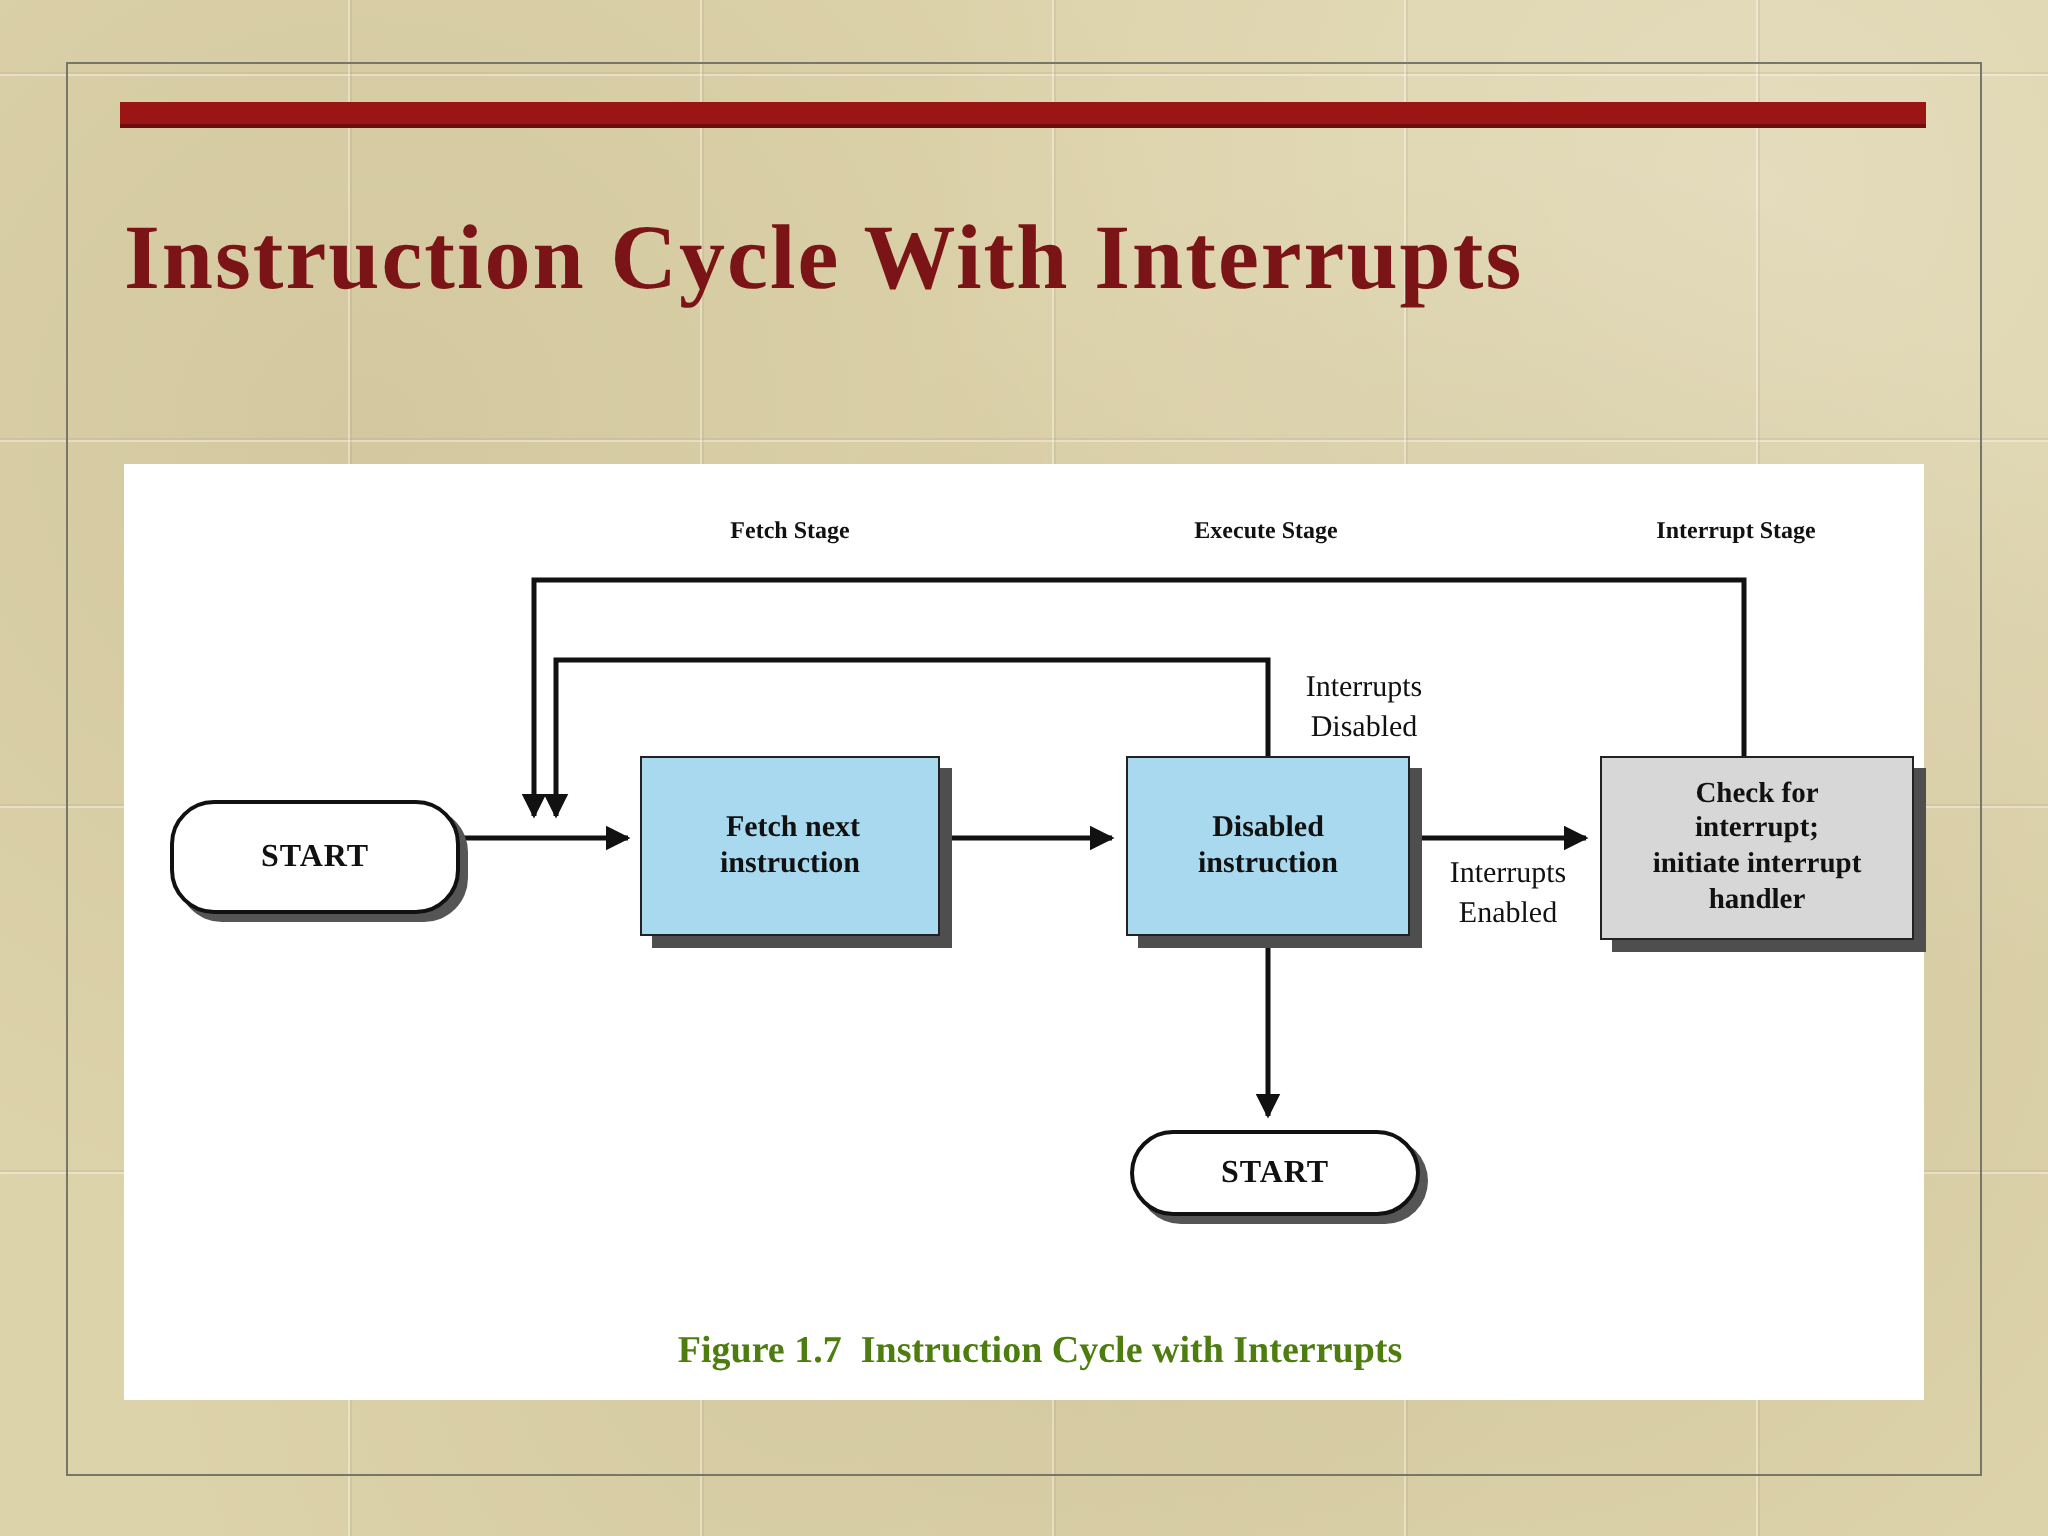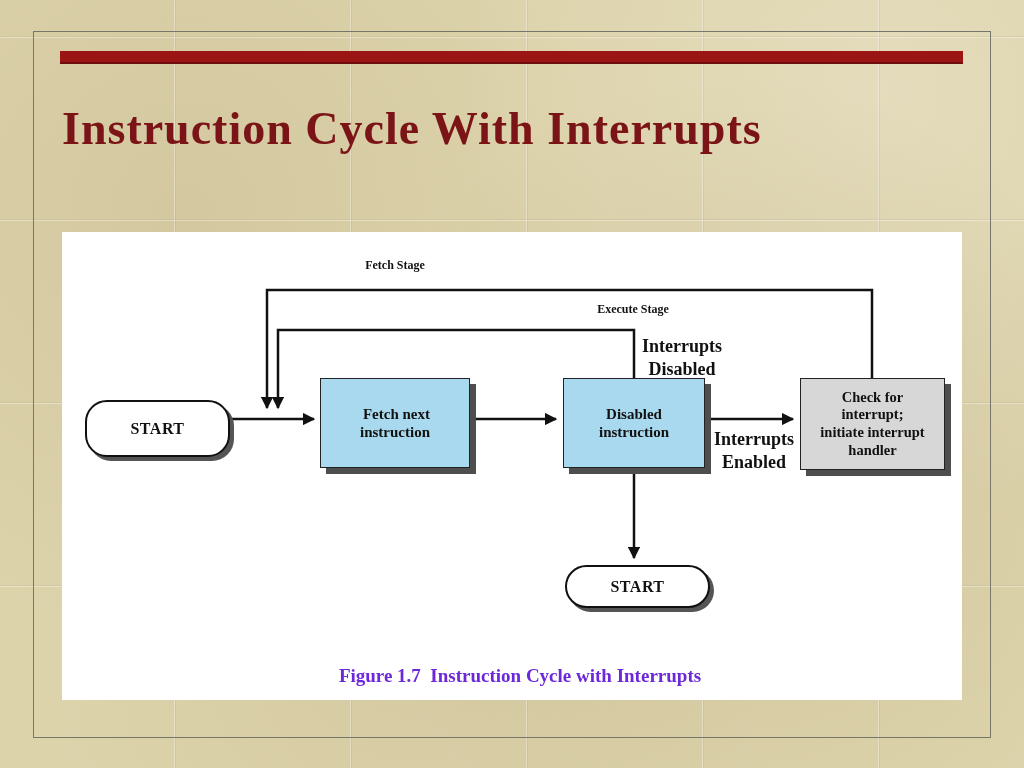--- a/index.html
+++ b/index.html
@@ -44,52 +44,52 @@
     background: #ffffff;
   }
 
   .connectors { position: absolute; left: 0; top: 0; width: 900px; height: 468px; }
 
   .stage-label {
     position: absolute; top: 26px; text-align: center;
     font-size: 12px; font-weight: bold; color: #111;
   }
   .stage-fetch     { left: 258px; width: 150px; }
-  .stage-execute   { left: 496px; width: 150px; margin-top: 44px; }
+  .stage-execute   { left: 496px; width: 150px; }
   .stage-interrupt { left: 726px; width: 160px; }
 
   .node {
     position: absolute; display: flex; align-items: center; justify-content: center;
     text-align: center; font-weight: bold; color: #111; white-space: pre-line;
     line-height: 1.22;
   }
   .box { border: 1px solid #222; box-shadow: 6px 6px 0 0 #4e4e4e; font-size: 15px; }
   .box-blue { background: #a9d9ee; }
   .box-gray { background: #d7d7d7; font-size: 14.5px; }
   .oval {
     background: #ffffff; border: 2px solid #111; border-radius: 22px;
     box-shadow: 4px 4px 0 0 #555; font-size: 16px; letter-spacing: 0.5px;
   }
 
   .node-start   { left: 23px;  top: 168px; width: 145px; height: 57px; }
   .node-fetch   { left: 258px; top: 146px; width: 150px; height: 90px; text-align: right; }
   .node-execute { left: 501px; top: 146px; width: 142px; height: 90px; }
-  .node-check   { left: 738px; top: 146px; width: 145px; height: 92px; }
+  .node-check   { left: 738px; top: 146px; width: 157px; height: 92px; }
   .node-halt    { left: 503px; top: 333px; width: 145px; height: 43px; }
 
   .edge-label {
-    position: absolute; font-size: 18px; font-weight: bold; color: #111;
+    position: absolute; font-size: 15px; font-weight: normal; color: #111;
     white-space: pre-line; text-align: center; line-height: 1.3;
   }
   .edge-disabled { left: 574px; top: 103px; width: 92px; }
   .edge-enabled  { left: 646px; top: 196px; width: 92px; }
 
   .caption {
     position: absolute; left: 0; right: 0; top: 433px; text-align: center;
-    font-size: 19px; font-weight: bold; color: #6d28d9; white-space: pre; margin-left: 16px;
+    font-size: 19px; font-weight: bold; color: #4d7c0f; white-space: pre; margin-left: 16px;
   }
 </style>
 </head>
 <body>
 
 <div class="slide">
 
   <div class="frame"></div>
 
   <div class="accent-bar"></div>
@@ -109,20 +109,21 @@
         <path d="M408 187 H494" marker-end="url(#arrow)"></path>
         <path d="M643 187 H731" marker-end="url(#arrow)"></path>
         <path d="M572 236 V326" marker-end="url(#arrow)"></path>
         <path d="M572 146 V98 H216 V176" marker-end="url(#arrow)"></path>
         <path d="M810 146 V58 H205 V176" marker-end="url(#arrow)"></path>
       </g>
     </svg>
 
     <div class="stage-label stage-fetch">Fetch Stage</div>
     <div class="stage-label stage-execute">Execute Stage</div>
+    <div class="stage-label stage-interrupt">Interrupt Stage</div>
 
     <div class="node oval node-start">START</div>
     <div class="node box box-blue node-fetch">Fetch next
 instruction</div>
     <div class="node box box-blue node-execute">Disabled
 instruction</div>
     <div class="node box box-gray node-check">Check for
 interrupt;
 initiate interrupt
 handler</div>

